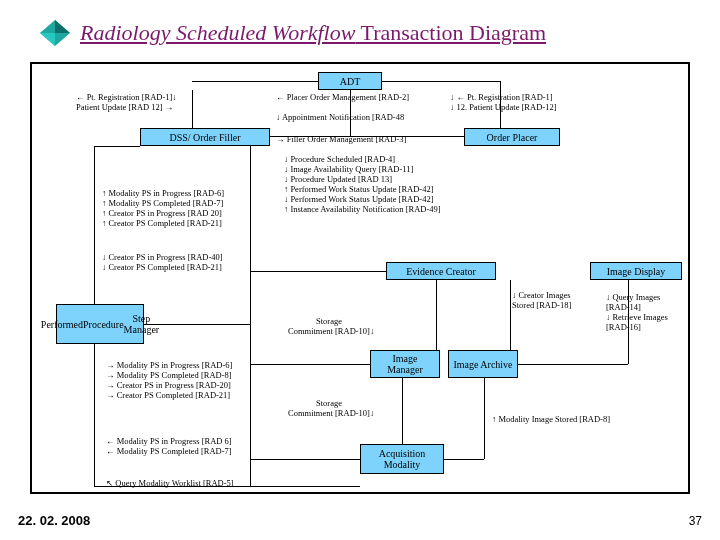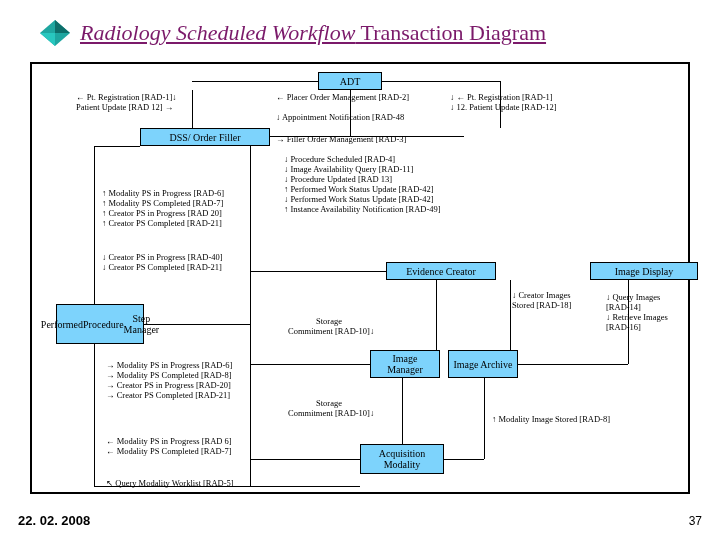--- a/index.html
+++ b/index.html
@@ -99,22 +99,23 @@
   </span>
   <span class="title">
     <span>Radiology Scheduled Workflow</span><span class="plain"> Transaction Diagram</span>
   </span>
 </div>
 
 <div class="frame">
 
   <div class="node" style="left:286px; top:8px; width:64px; height:18px;">ADT</div>
   <div class="node" style="left:108px; top:64px; width:130px; height:18px;">DSS/ Order Filler</div>
+  <div class="node" style="left:432px; top:64px; width:96px; height:18px;">Order Placer</div>
   <div class="node" style="left:354px; top:198px; width:110px; height:18px;">Evidence Creator</div>
-  <div class="node" style="left:558px; top:198px; width:108px; height:18px;">Image Display</div>
+  <div class="node" style="left:558px; top:198px; width:92px; height:18px;">Image Display</div>
   <div class="node" style="left:24px; top:240px; width:88px; height:40px; flex-direction:row;">
     <span>Performed</span>
     <span>Procedure</span>
     <span>Step Manager</span>
   </div>
   <div class="node" style="left:338px; top:286px; width:70px; height:28px;">Image Manager</div>
   <div class="node" style="left:416px; top:286px; width:70px; height:28px;">Image Archive</div>
   <div class="node" style="left:328px; top:380px; width:84px; height:30px; flex-direction:column;">
     <span>Acquisition</span>
     <span>Modality</span>

